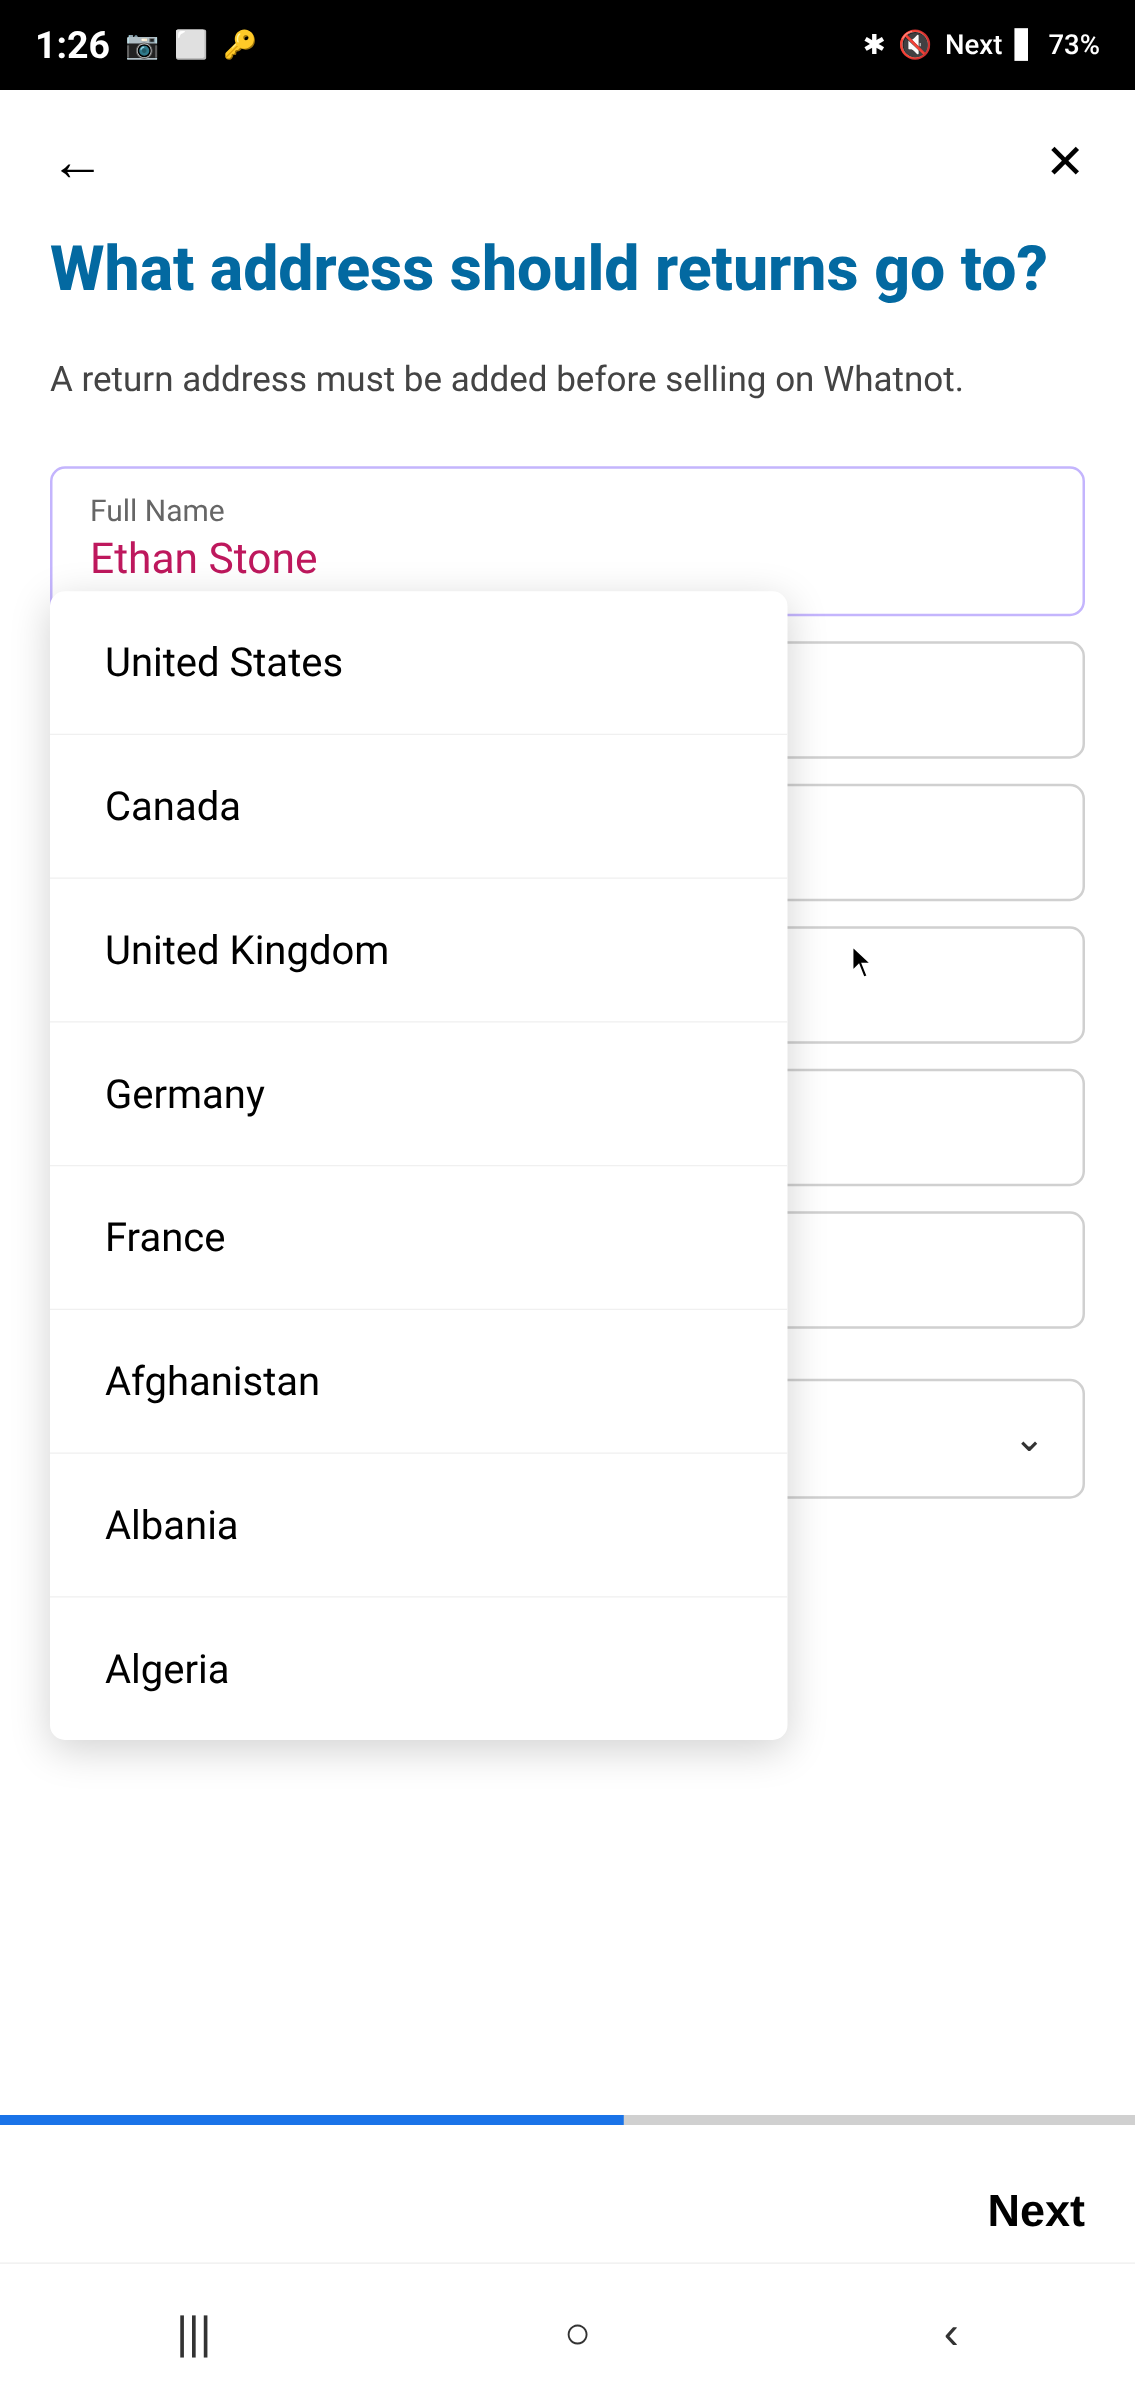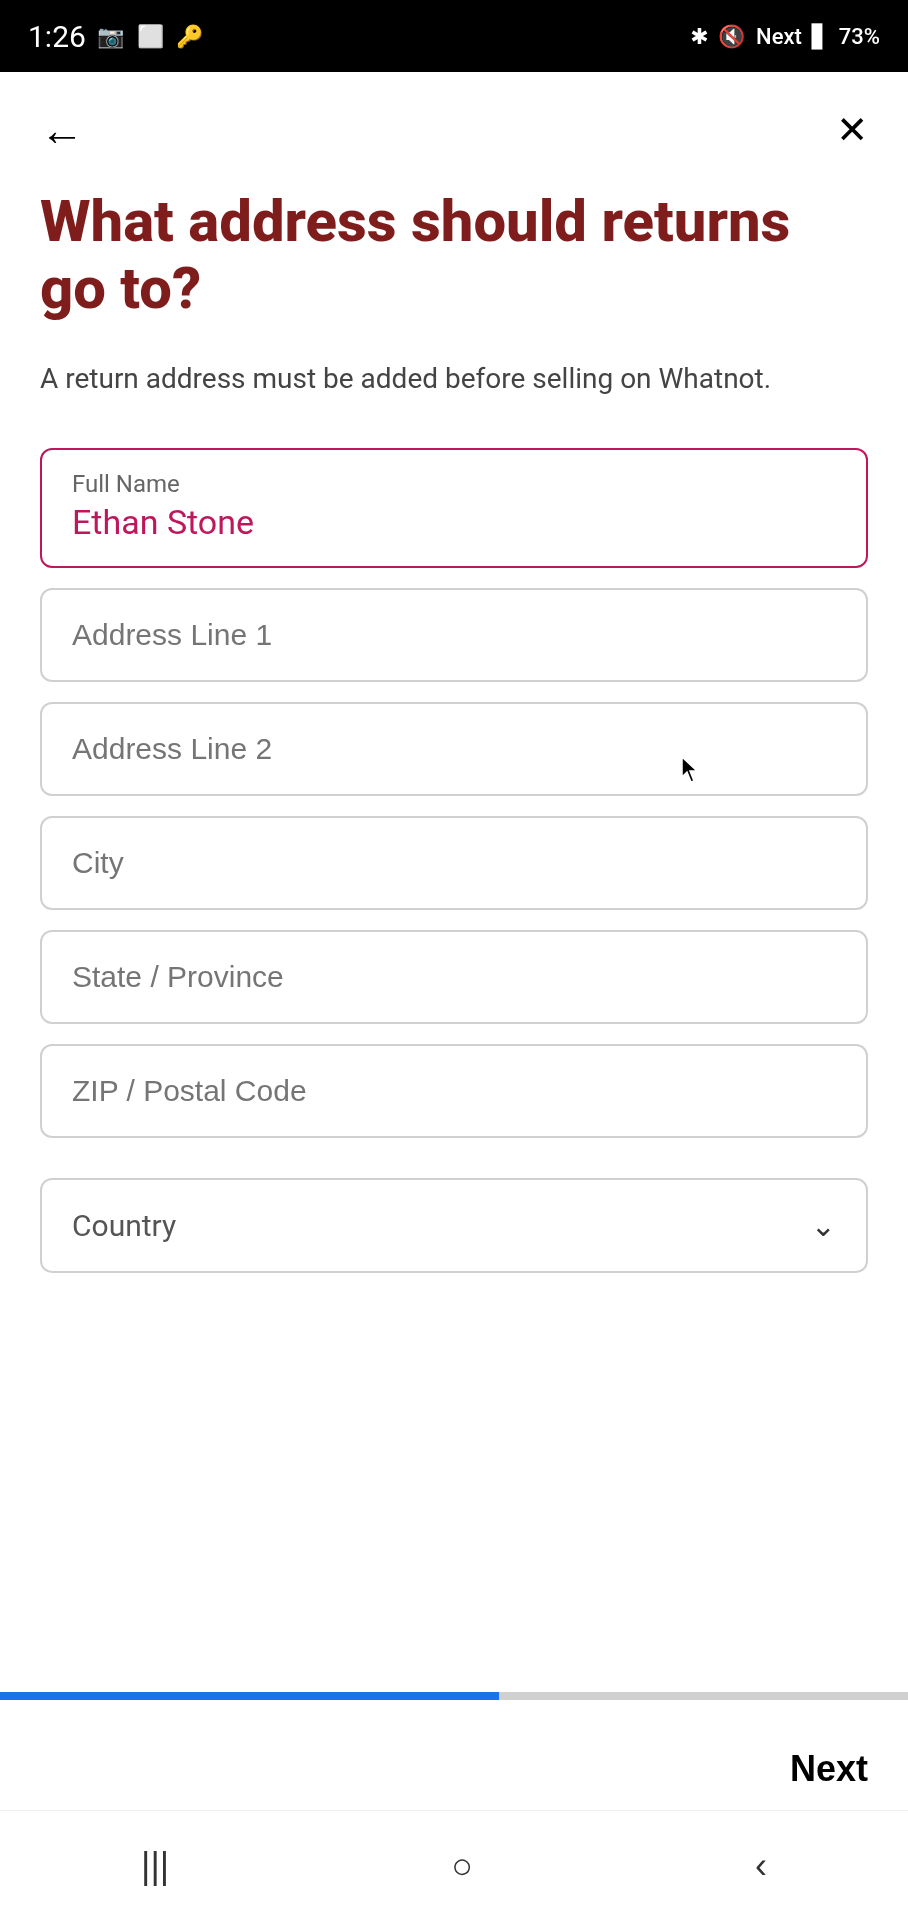--- a/index.html
+++ b/index.html
@@ -32,21 +32,21 @@
       align-items: center;
       gap: 12px;
     }
     .status-bar-right {
       display: flex;
       align-items: center;
       gap: 10px;
     }
     .status-time {
       font-size: 30px;
-      font-weight: 400;
+      font-weight: 700;
     }
     .status-icon {
       font-size: 22px;
     }
 
     
     .main-content {
       padding: 36px 40px 0 40px;
       position: relative;
     }
@@ -70,23 +70,23 @@
       font-size: 38px;
       color: #000;
       cursor: pointer;
       background: none;
       border: none;
       line-height: 1;
     }
 
     
     .page-title {
-      font-size: 58px;
+      font-size: 50px;
       font-weight: 800;
-      color: #7f1d1d;
+      color: #0369a1;
       line-height: 1.15;
     }
 
     .page-subtitle {
       font-size: 28px;
       color: #444;
       line-height: 1.5;
       margin-bottom: 48px;
       margin-top: 37px;
     }
@@ -105,21 +105,21 @@
       border-radius: 12px;
       padding: 28px 30px;
       font-size: 30px;
       color: #000;
       background: #fff;
       outline: none;
     }
 
     .input-field-with-label {
       width: 100%;
-      border: 2px solid #be185d;
+      border: 2px solid #c4b5fd;
       border-radius: 12px;
       padding: 20px 30px 24px 30px;
       background: #fff;
     }
     .input-field-label {
       font-size: 24px;
       color: #666;
       display: block;
       margin-bottom: 4px;
     }
@@ -292,20 +292,30 @@
     </div>
 
     <div class="field-row-behind">
       <input class="input-field" type="text" placeholder="State / Province" style="">
     </div>
 
     <div class="field-row-behind">
       <input class="input-field" type="text" placeholder="ZIP / Postal Code" style="">
     </div>
 
+    <div class="dropdown-overlay">
+      <div class="dropdown-item">United States</div>
+      <div class="dropdown-item">Canada</div>
+      <div class="dropdown-item">United Kingdom</div>
+      <div class="dropdown-item">Germany</div>
+      <div class="dropdown-item">France</div>
+      <div class="dropdown-item">Afghanistan</div>
+      <div class="dropdown-item">Albania</div>
+      <div class="dropdown-item">Algeria</div>
+    </div>
 
     <div class="country-selector">
       <span>Country</span>
       <span class="chevron-down">⌄</span>
     </div>
 
   </div>
 
 </div>
 

